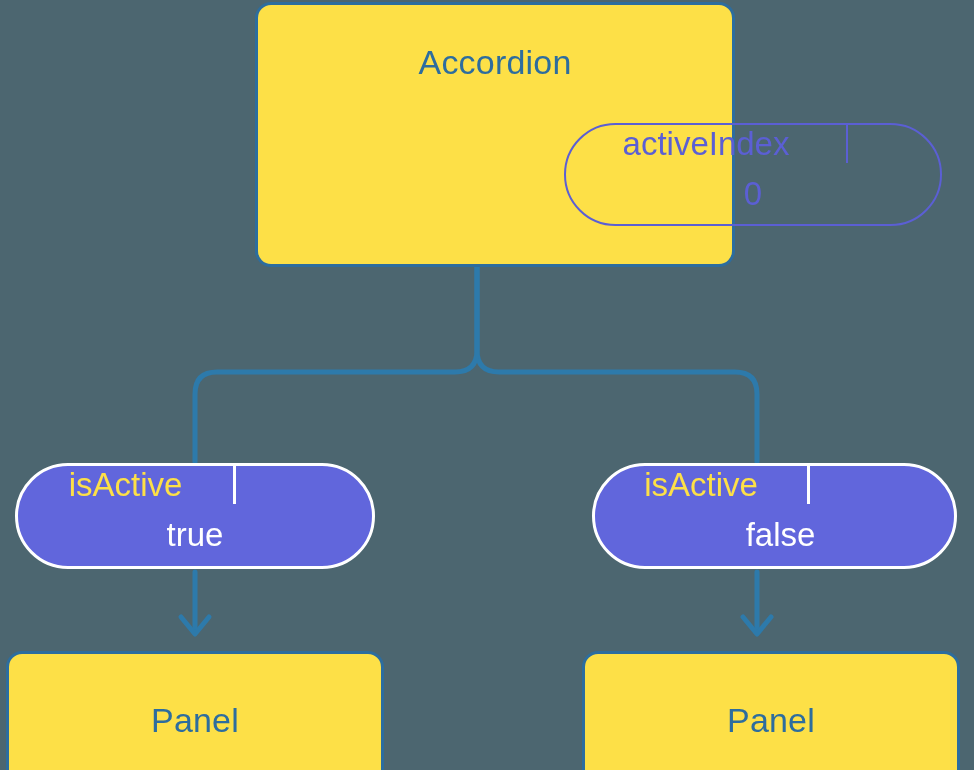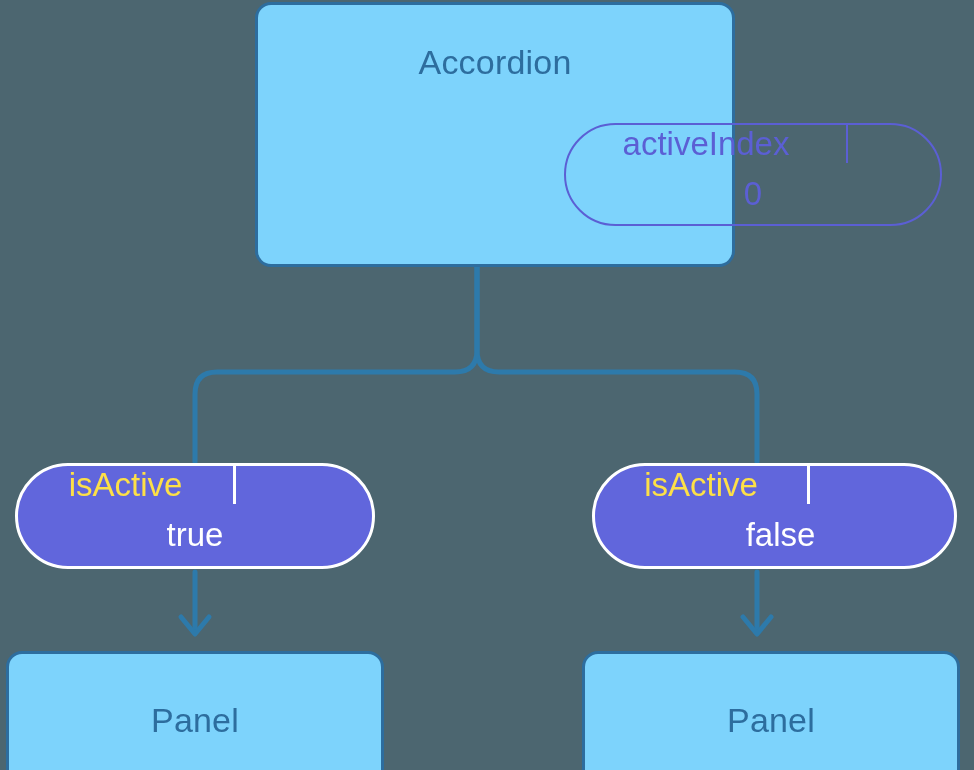--- a/index.html
+++ b/index.html
@@ -23,21 +23,21 @@
     left: 0;
     top: 0;
     width: 974px;
     height: 770px;
     pointer-events: none;
   }
 
   
   .card {
     position: absolute;
-    background: #7dd3fc;
+    background: #fde047;
     border: 3px solid #2d6d9e;
     border-radius: 16px;
     box-sizing: border-box;
     display: flex;
     flex-direction: column;
     align-items: center;
   }
   .card-title {
     color: #2d6d9e;
     font-size: 34px;

